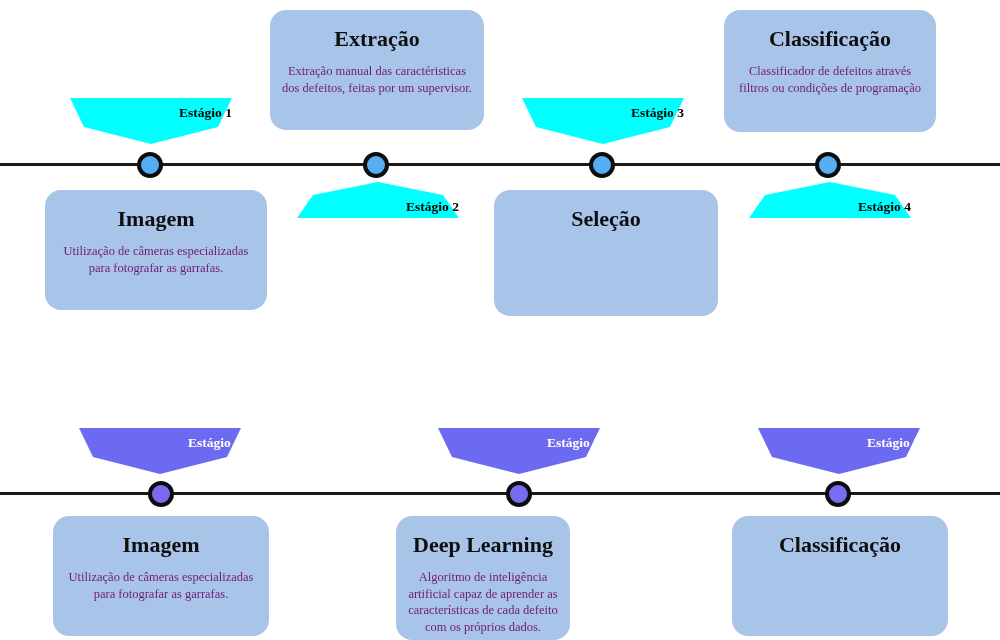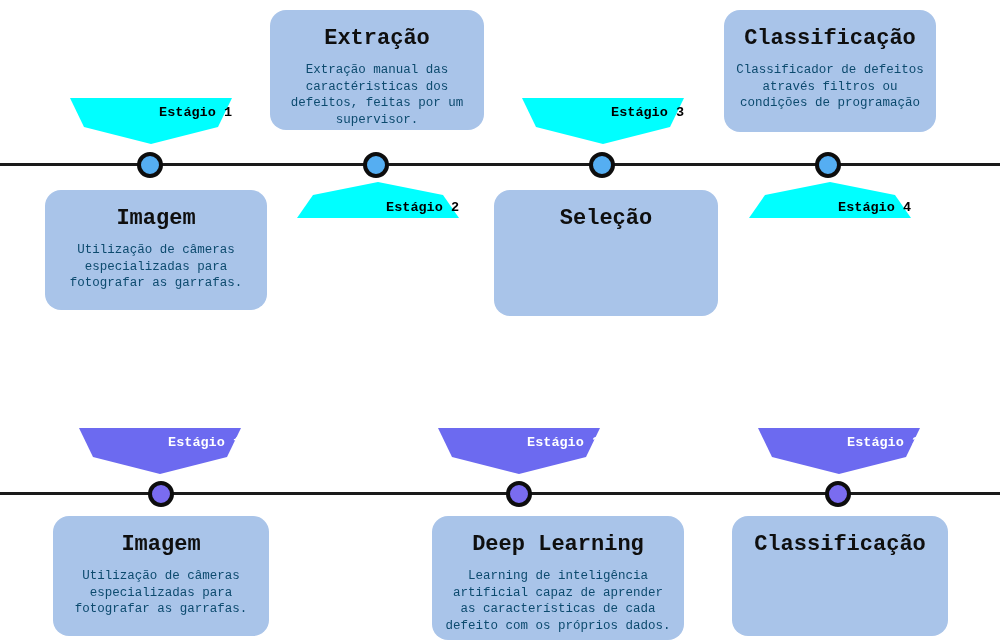--- a/index.html
+++ b/index.html
@@ -1,32 +1,32 @@
 <!DOCTYPE html>
 <html><head>
 <meta charset="utf-8">
 <style>
   html,body{margin:0;padding:0;background:#fff;}
   .canvas{
     position:relative;width:1000px;height:640px;background:#ffffff;
-    font-family:Liberation Mono, monospace;overflow:hidden;
+    font-family:Liberation Serif, serif;overflow:hidden;
   }
   .tl-line{position:absolute;left:0;width:1000px;height:3px;background:#1a1a1a;}
   .node{
     position:absolute;width:18px;height:18px;border:4px solid #0d0d0d;
     border-radius:50%;box-sizing:content-box;
   }
   .node.top{background:#55aef2;}
   .node.btm{background:#7a6cf0;}
   .card{
     position:absolute;background:#a9c4e9;border-radius:16px;text-align:center;
     padding:8px 12px;box-sizing:border-box;
   }
   .card h2{margin:8px 0 11px;font-size:22px;font-weight:bold;color:#0f0f0f;}
-  .card p{margin:0;font-size:12.5px;color:#0c4a6e;line-height:1.33;}
+  .card p{margin:0;font-size:12.5px;color:#701a75;line-height:1.33;}
   .banner{position:absolute;}
   .banner svg{position:absolute;left:0;top:0;width:100%;height:100%;display:block;}
   .banner-label{
     position:absolute;left:0;right:0;text-align:right;
     font-weight:bold;font-size:13.5px;color:#000;
   }
   .banner.down{width:162px;height:46px;}
   .banner.down .banner-label{top:7px;}
   .banner.up{width:162px;height:36px;}
   .banner.up .banner-label{bottom:3px;}
@@ -109,21 +109,21 @@
   </div>
 
   <div class="node btm" style="left:148px;top:481px"></div>
   <div class="node btm" style="left:506px;top:481px"></div>
   <div class="node btm" style="left:825px;top:481px"></div>
 
   <div class="card" style="left:53px;top:516px;width:216px;height:120px">
     <h2>Imagem</h2>
     <p>Utilização de câmeras especializadas para fotografar as garrafas.</p>
   </div>
-  <div class="card" style="left:432px;top:516px;width:252px;height:124px">
+  <div class="card" style="left:396px;top:516px;width:174px;height:124px">
     <h2>Deep Learning</h2>
-    <p>Learning de inteligência artificial capaz de aprender as características de cada defeito com os próprios dados.</p>
+    <p>Algoritmo de inteligência artificial capaz de aprender as características de cada defeito com os próprios dados.</p>
   </div>
   <div class="card" style="left:732px;top:516px;width:216px;height:120px">
     <h2>Classificação</h2>
   </div>
 
 </div>
 
 </body></html>

